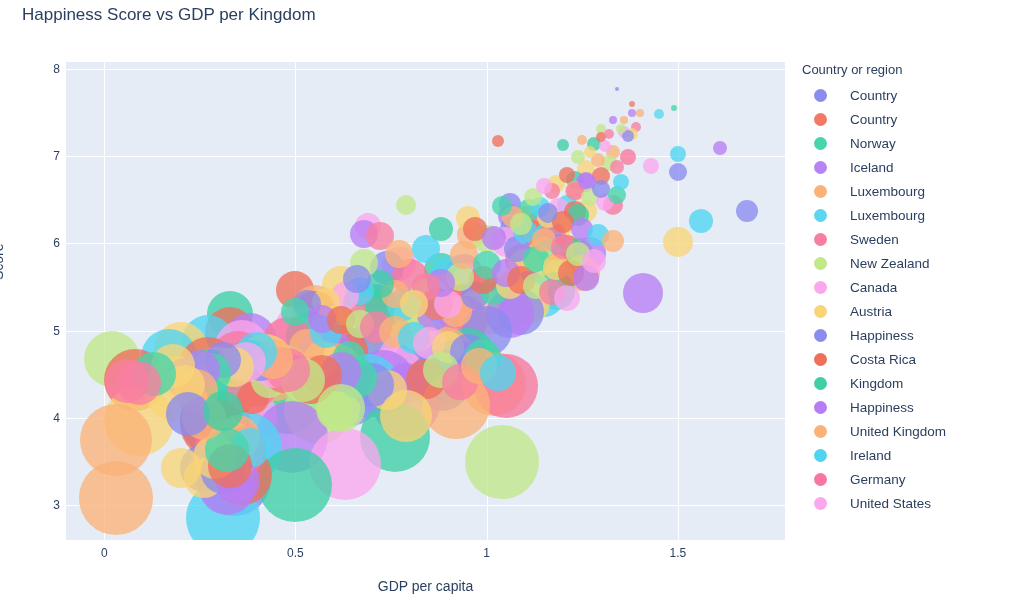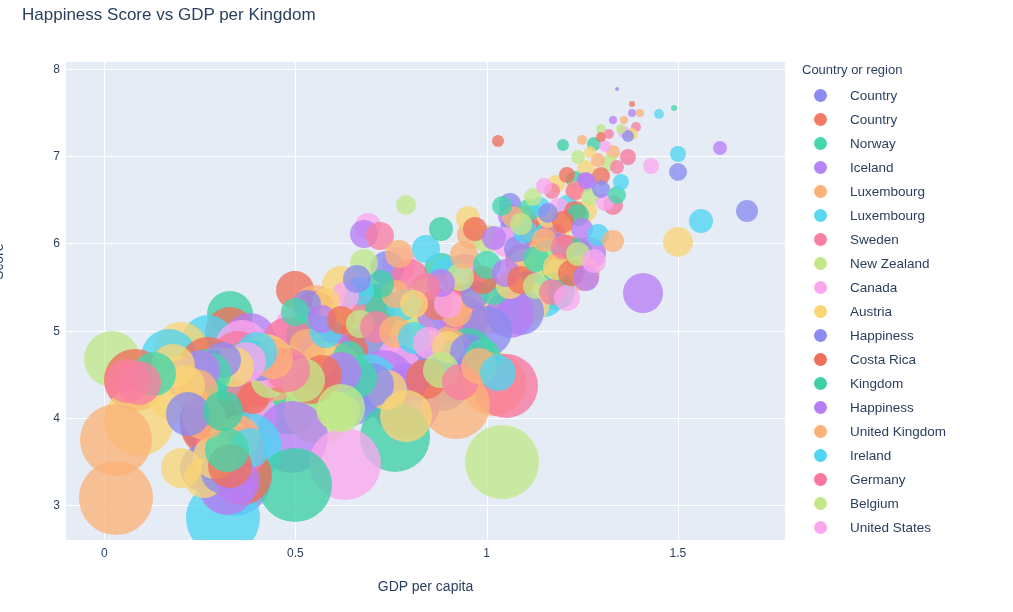--- a/index.html
+++ b/index.html
@@ -572,23 +572,19 @@
         </div>
         <div class="legend-item">
           <span class="legend-swatch" style="background: rgb(79, 213, 242);"></span>
           <span class="legend-label">Ireland</span>
         </div>
         <div class="legend-item">
           <span class="legend-swatch" style="background: rgb(249, 119, 158);"></span>
           <span class="legend-label">Germany</span>
         </div>
         <div class="legend-item">
-          <span class="legend-swatch" style="background: rgb(194, 232, 138);"></span>
-          <span class="legend-label">Belgium</span>
-        </div>
-        <div class="legend-item">
           <span class="legend-swatch" style="background: rgb(251, 167, 238);"></span>
           <span class="legend-label">United States</span>
         </div>
       </div>
   </div>
 
 </div>
 
 </body></html>

